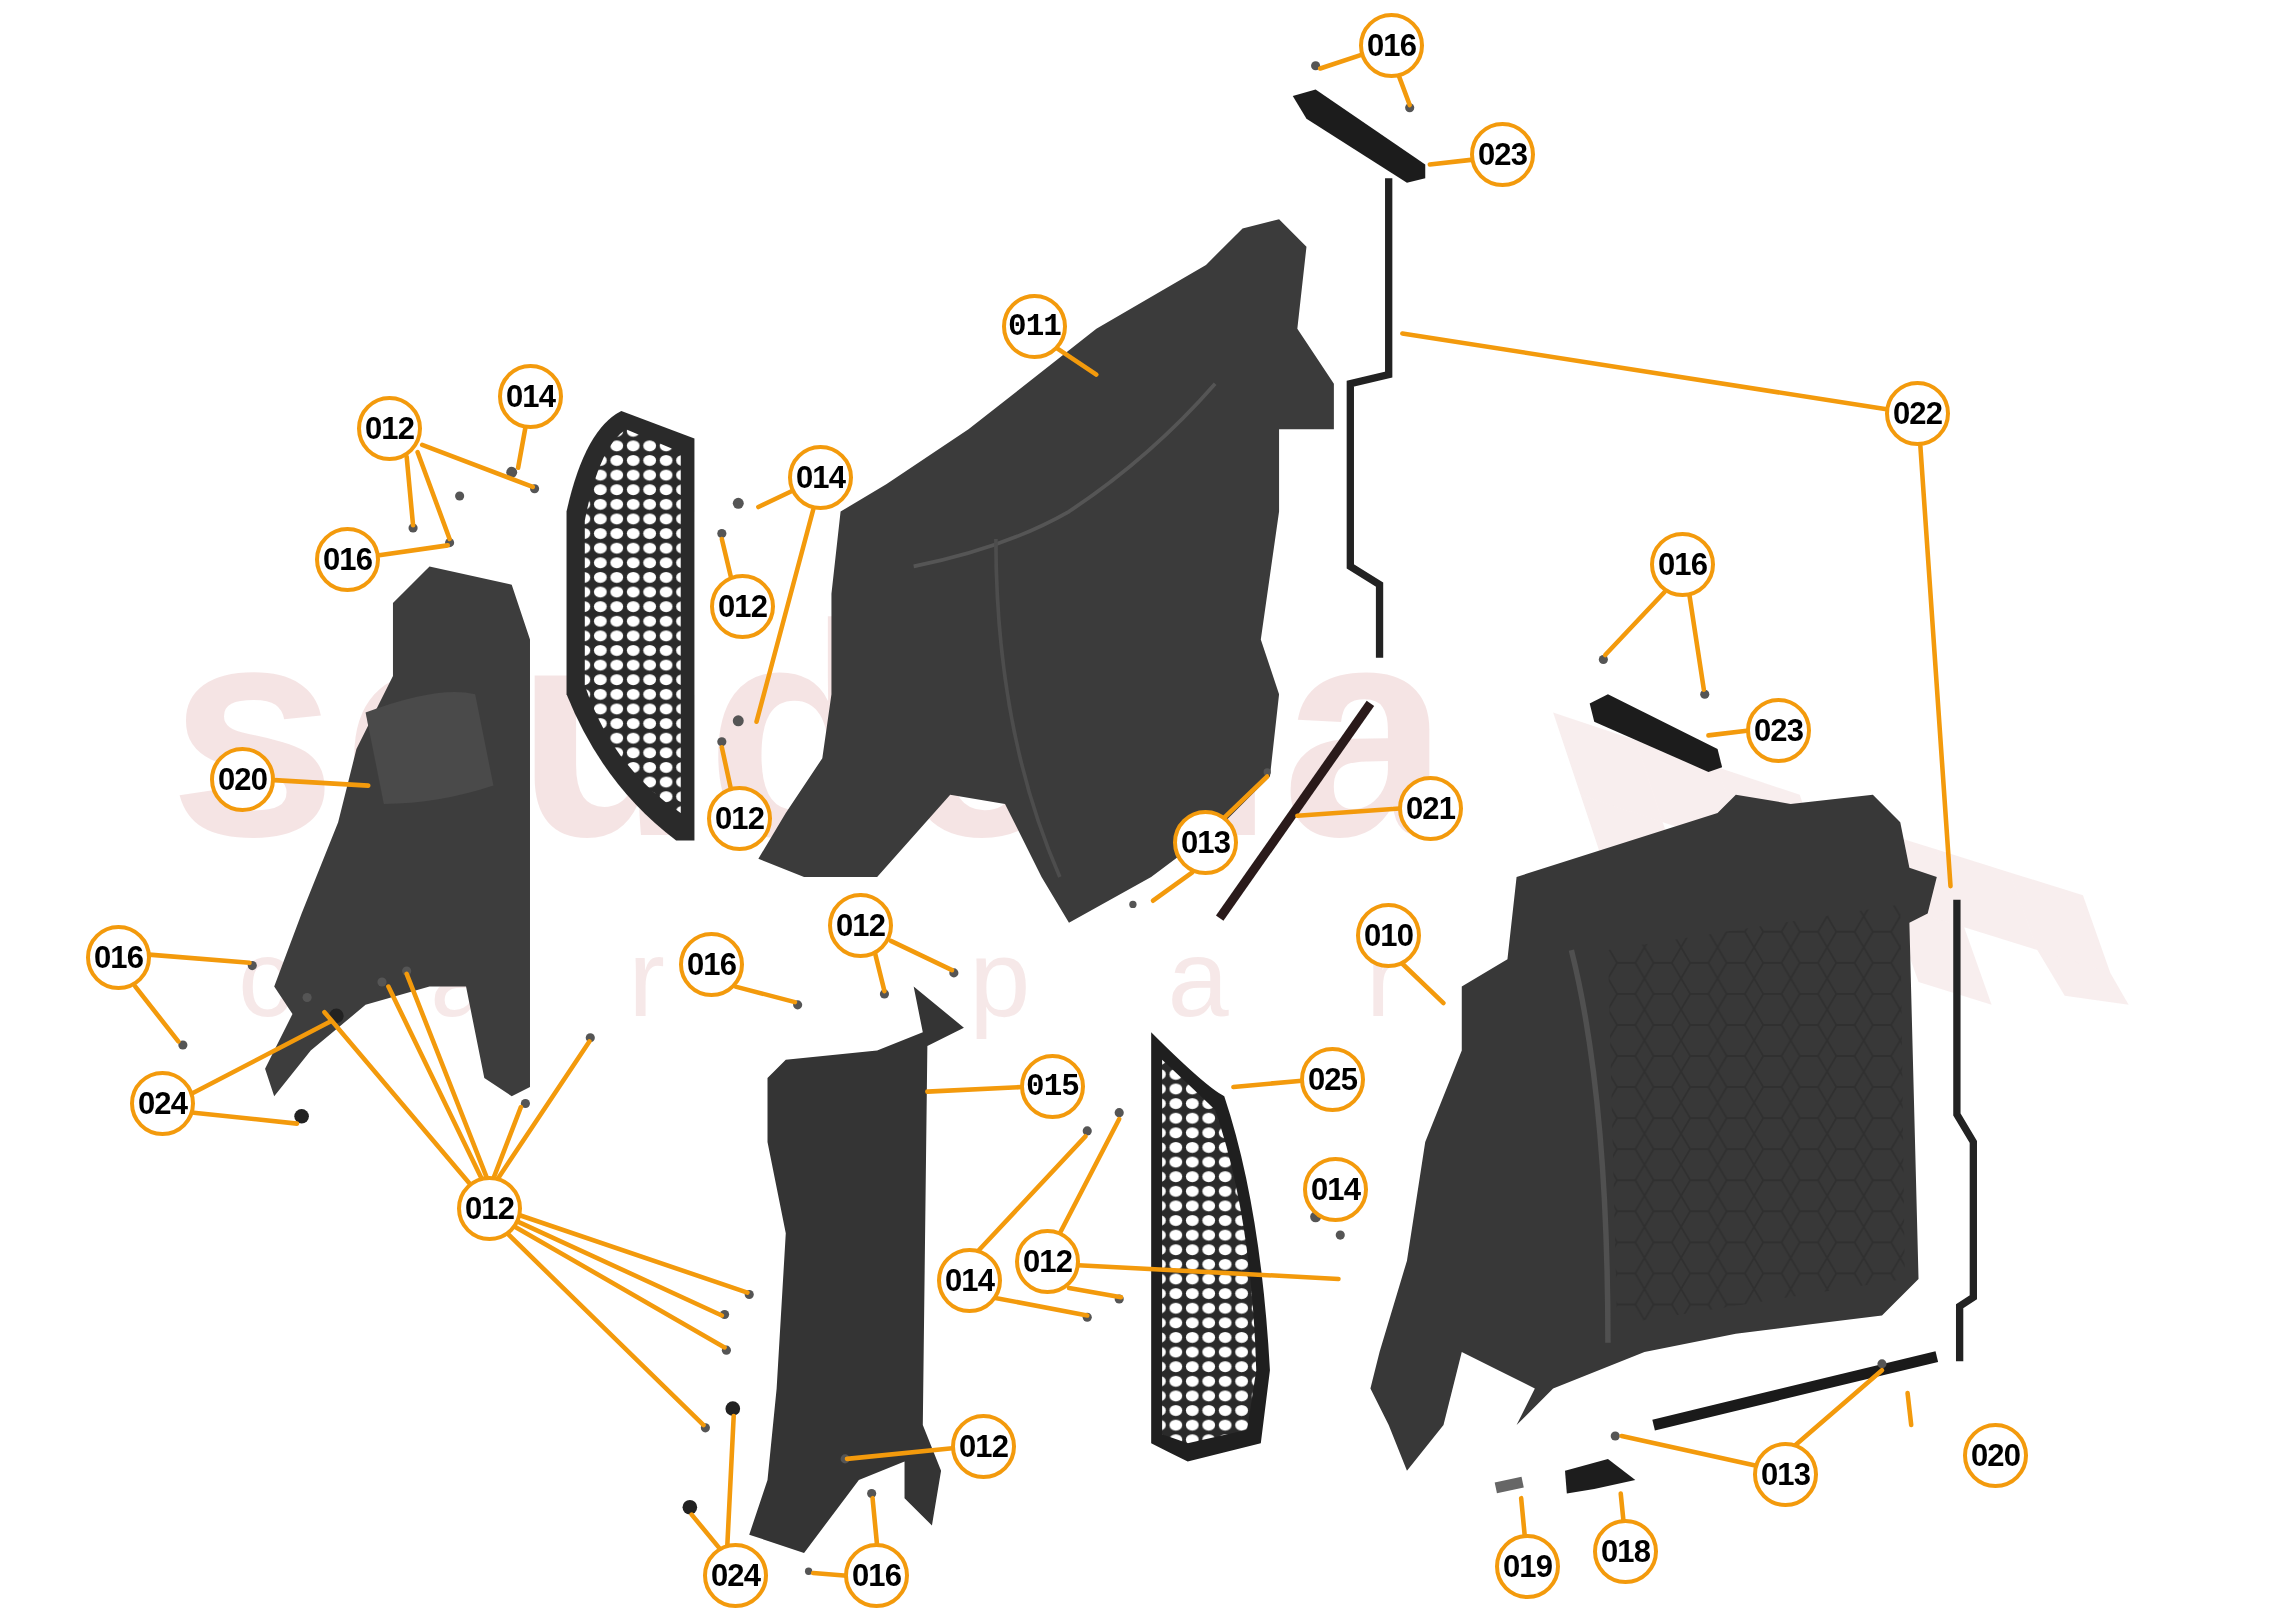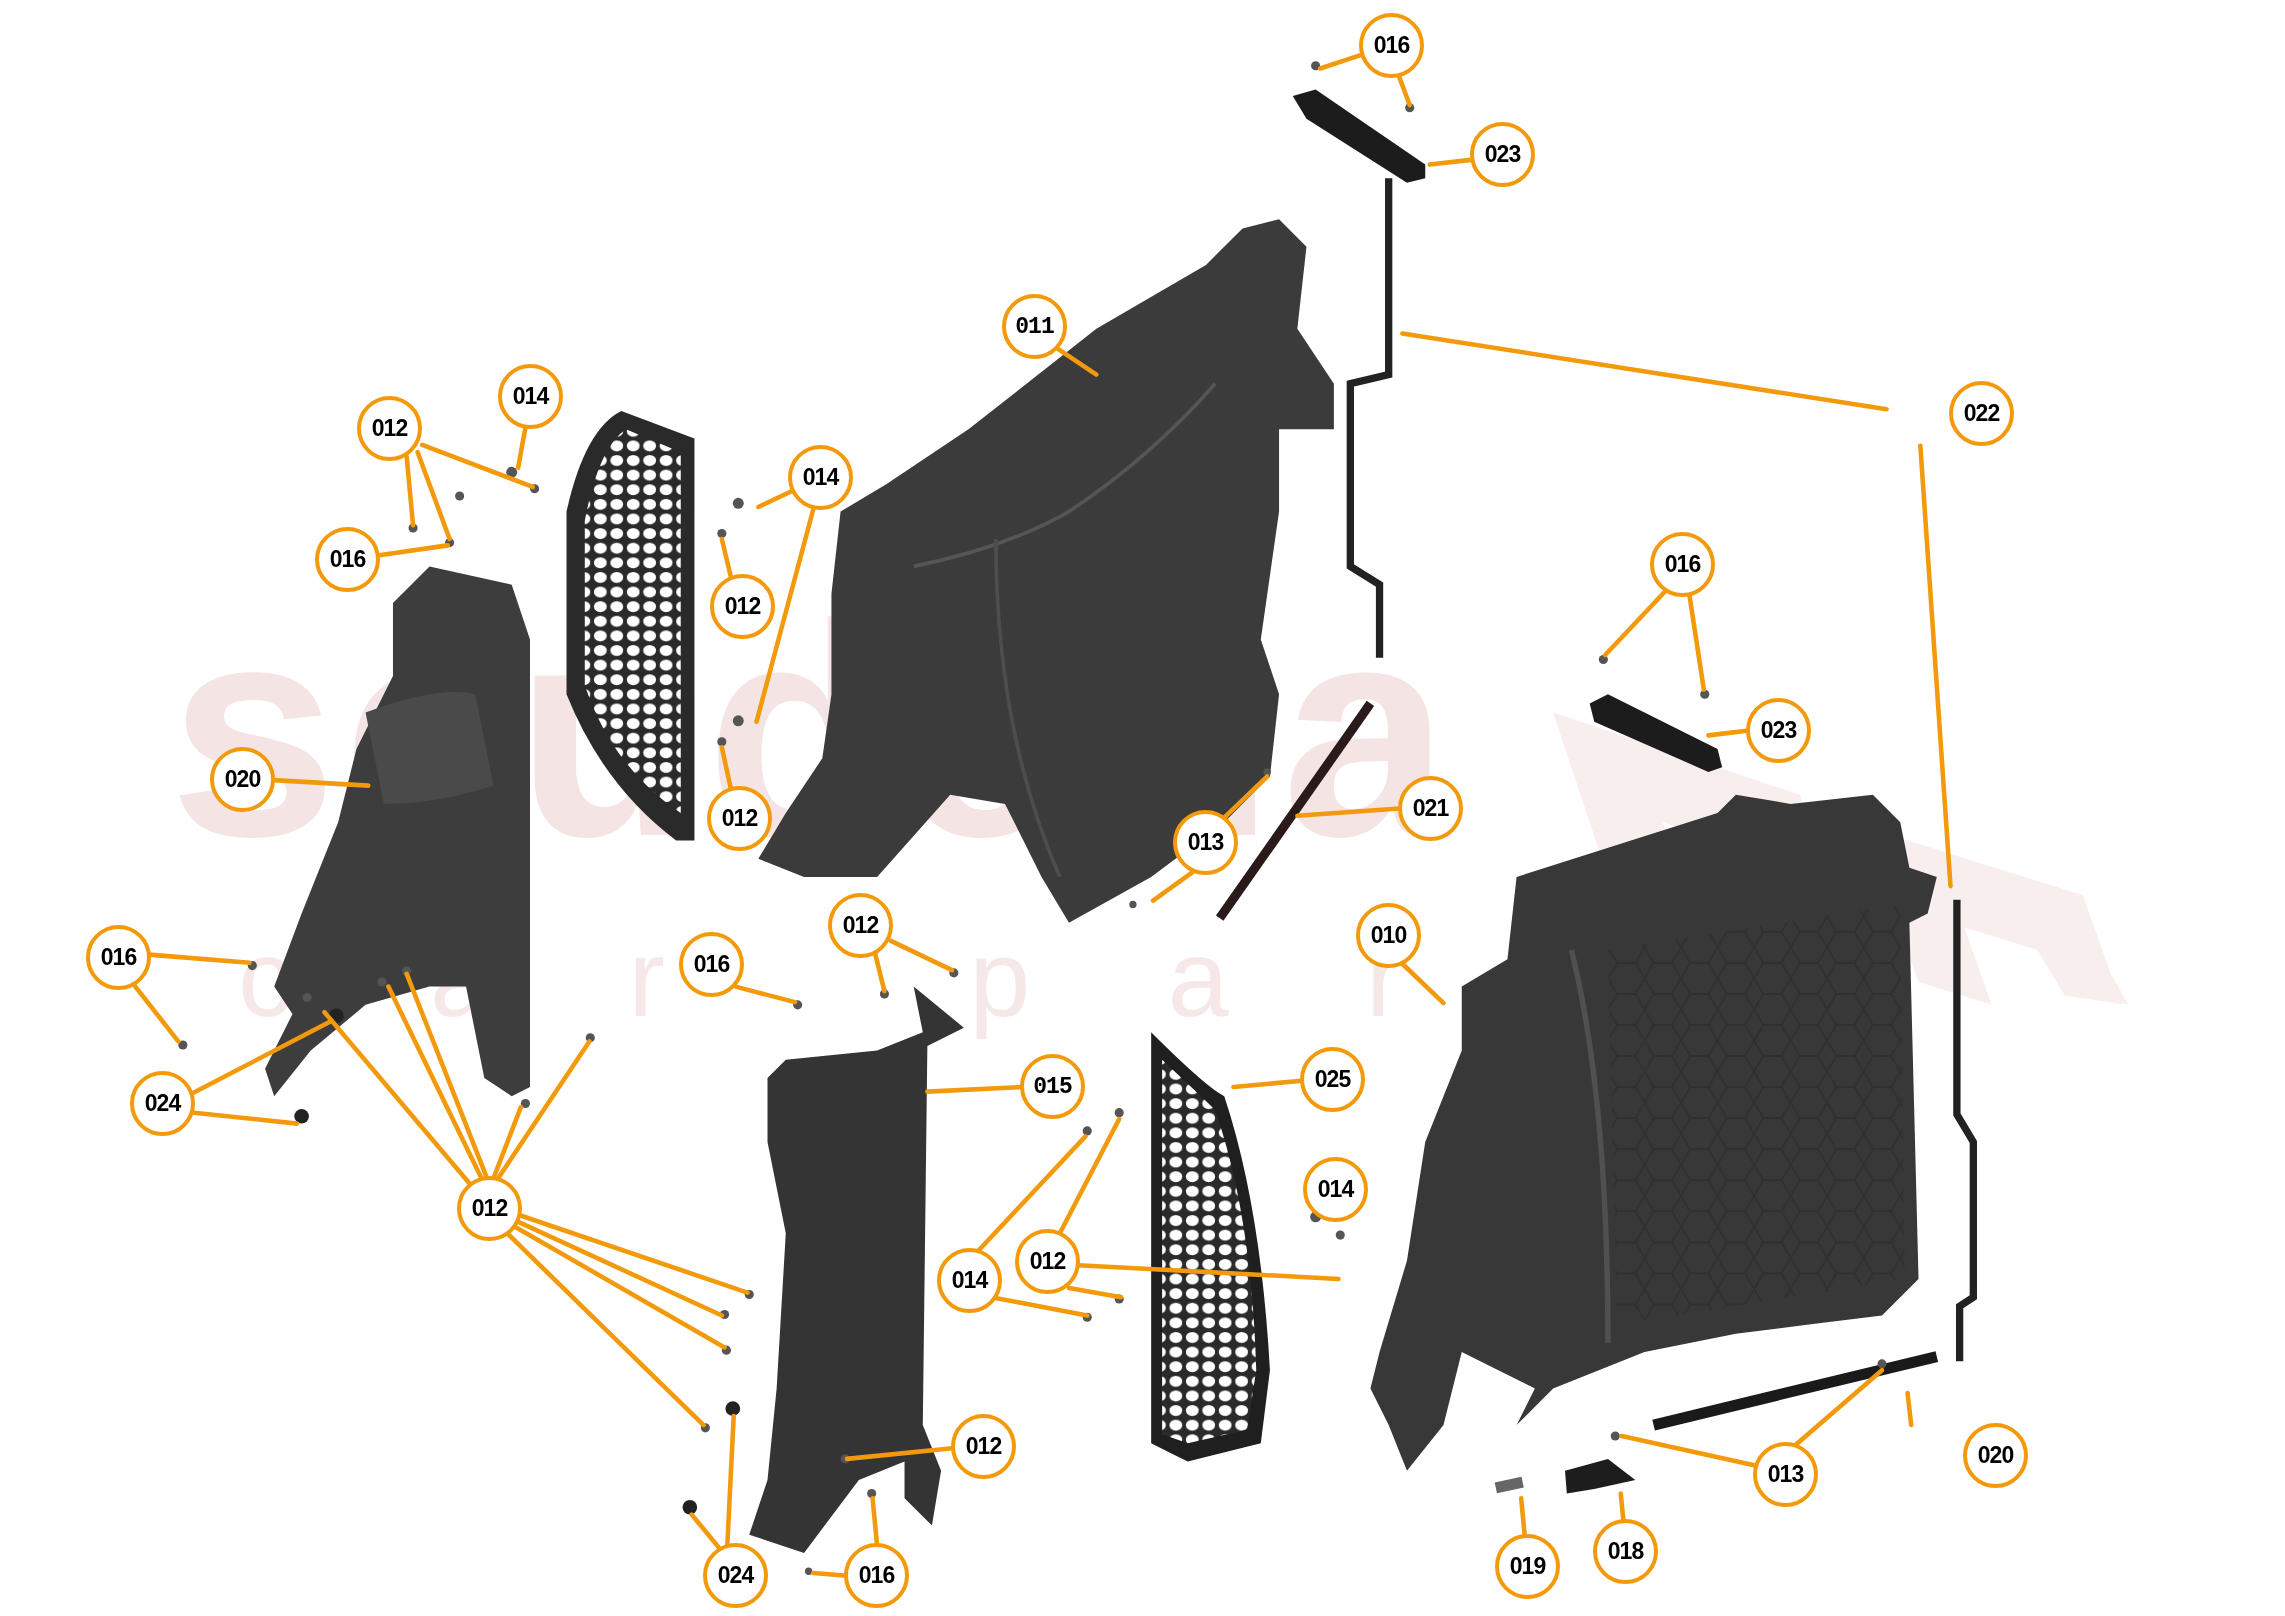--- a/index.html
+++ b/index.html
@@ -1,20 +1,20 @@
 <!DOCTYPE html>
 <html style="font-size:14.6px"><head>
 <meta charset="utf-8">
 <style>
   html,body{margin:0;padding:0;background:#ffffff;}
   body{width:2285px;height:1616px;position:relative;overflow:hidden;font-family:"Liberation Sans",sans-serif;}
   #stage{position:absolute;left:0;top:0;width:2285px;height:1616px;}
   .wm-main{position:absolute;left:169px;top:580px;font-family:"Liberation Sans",sans-serif;font-weight:bold;font-size:302px;letter-spacing:5.5px;color:rgba(190,90,90,0.16);line-height:1;white-space:nowrap;}
   .wm-sub{position:absolute;left:238px;top:923px;font-family:"Liberation Sans",sans-serif;font-size:110px;letter-spacing:137px;color:rgba(190,90,90,0.14);line-height:1;white-space:nowrap;}
-  .callout{position:absolute;width:57px;height:57px;margin-left:-33px;margin-top:-33px;border:4.6px solid #F39A0C;border-radius:50%;background:#ffffff;display:flex;align-items:center;justify-content:center;font-family:"Liberation Sans",sans-serif;font-weight:bold;font-size:23px;color:#000;cursor:pointer;z-index:5;letter-spacing:-0.9px;}
+  .callout{position:absolute;width:57px;height:57px;margin-left:-33px;margin-top:-33px;border:4.6px solid #F39A0C;border-radius:50%;background:#ffffff;display:flex;align-items:center;justify-content:center;font-family:"Liberation Sans",sans-serif;font-weight:bold;font-size:31px;color:#000;cursor:pointer;z-index:5;letter-spacing:-0.9px;}
   svg{position:absolute;left:0;top:0;}
 </style>
 </head>
 <body>
 
 <div id="stage">
   <div class="wm-main">scuderia</div>
   <div class="wm-sub">car parts</div>
 
   <svg width="2285" height="1616" viewBox="0 0 2501 1769">
@@ -185,21 +185,21 @@
         <line x1="790" y1="1698" x2="757" y2="1658"></line>
       <line x1="960" y1="1692" x2="955" y2="1640"></line>
         <line x1="927" y1="1725" x2="890" y2="1722"></line>
     </g>
   </svg>
 
   <div id="callouts">
       <div class="callout" style="left: 1392px; top: 46px;">016</div>
       <div class="callout" style="left: 1503px; top: 155px;">023</div>
       <div class="callout" style="left: 1035px; top: 327px; font-family: Liberation Mono, monospace;">011</div>
-      <div class="callout" style="left: 1982px; top: 414px;">022</div>
+      <div class="callout" style="left: 1918px; top: 414px;">022</div>
       <div class="callout" style="left: 531px; top: 397px;">014</div>
       <div class="callout" style="left: 390px; top: 429px;">012</div>
       <div class="callout" style="left: 821px; top: 478px;">014</div>
       <div class="callout" style="left: 348px; top: 560px;">016</div>
       <div class="callout" style="left: 743px; top: 607px;">012</div>
       <div class="callout" style="left: 1683px; top: 565px;">016</div>
       <div class="callout" style="left: 1779px; top: 731px;">023</div>
       <div class="callout" style="left: 243px; top: 780px;">020</div>
       <div class="callout" style="left: 740px; top: 819px;">012</div>
       <div class="callout" style="left: 1431px; top: 809px;">021</div>

